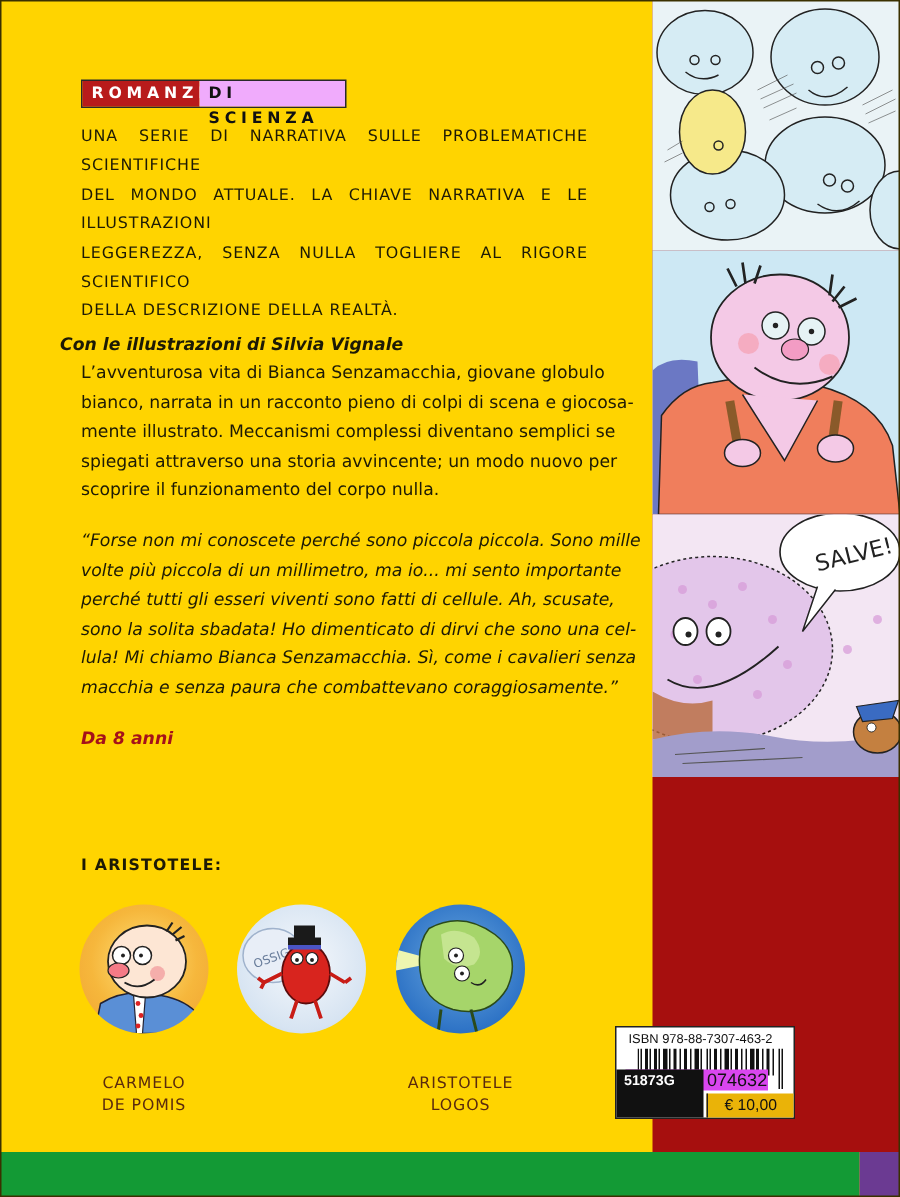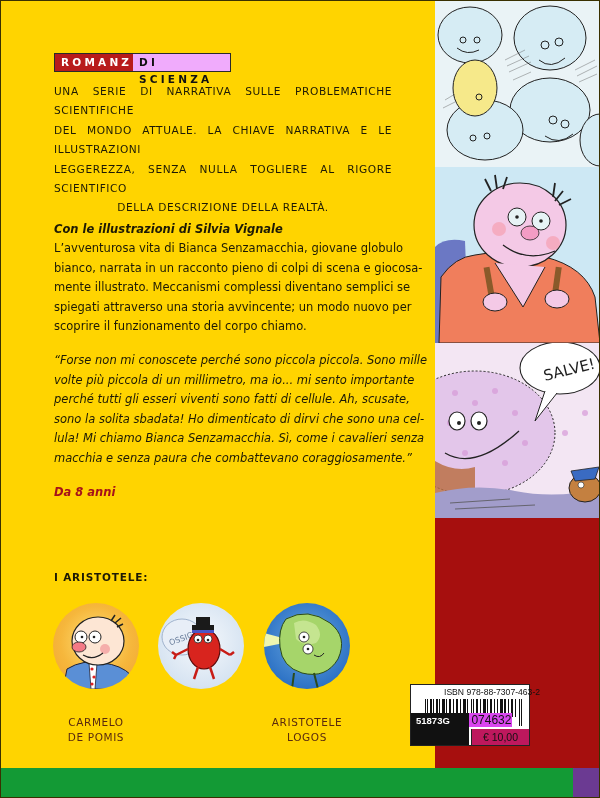--- a/index.html
+++ b/index.html
@@ -6,74 +6,74 @@
   body { width: 600px; height: 798px; position: relative; overflow: hidden; background: #ffd400; font-family: "DejaVu Sans", sans-serif; }
   .cover { position: absolute; left: 0; top: 0; width: 600px; height: 798px; background: #ffd400; }
   .frame { position:absolute; inset:0; border:1px solid #3a3000; box-sizing:border-box; pointer-events:none; }
 
   .series-label { position: absolute; left: 54px; top: 53px; height: 19px; display: flex; border: 1px solid #2a2a2a; box-sizing: border-box; }
   .series-red { background: #b81b1b; color: #fff; font: bold 10.5px "DejaVu Sans", sans-serif; letter-spacing: 3.2px; padding: 0 4px 0 6px; line-height: 17px; width: 68px; }
   .series-white { background: #f0abfc; color: #111; font: bold 10.5px "DejaVu Sans", sans-serif; letter-spacing: 3.2px; padding: 0 4px 0 6px; line-height: 17px; width: 87px; }
 
   .intro { position: absolute; left: 54px; top: 82px; width: 338px; font: 10.6px "DejaVu Sans", sans-serif; color: #1d1a05; line-height: 19.4px; text-transform: uppercase; letter-spacing: 0.6px; text-align: justify; }
   .intro span { display:block; }
-  .credit { position: absolute; left: 54px; top: 222px; font: italic bold 11.5px "DejaVu Sans", sans-serif; color: #1d1a05; text-align: right; }
+  .credit { position: absolute; left: 40px; top: 222px; font: italic bold 11.5px "DejaVu Sans", sans-serif; color: #1d1a05; text-align: right; }
   .desc { position: absolute; left: 54px; top: 239px; width: 338px; font: 11.5px "DejaVu Sans", sans-serif; color: #1d1a05; line-height: 19.5px; }
   .desc span, .quote span { display:block; white-space: nowrap; }
   .quote { position: absolute; left: 54px; top: 351px; width: 340px; font: italic 11.5px "DejaVu Sans", sans-serif; color: #1d1a05; line-height: 19.6px; }
   .age { position: absolute; left: 54px; top: 485px; font: italic bold 11.5px "DejaVu Sans", sans-serif; color: #a5111a; }
 
   .chars-title { position: absolute; left: 54px; top: 571px; font: bold 10.5px "DejaVu Sans", sans-serif; color: #1d1a05; letter-spacing: 0.8px; }
   .char { position: absolute; top: 603px; width: 110px; text-align: center; }
   .char .circle { width: 86px; height: 86px; border-radius: 50%; margin: 0 auto; overflow: hidden; position: relative; }
   .char .name { margin-top: 26px; font: 10.5px "DejaVu Sans", sans-serif; color: #5a2a0e; letter-spacing: 0.6px; line-height: 15px; }
   .char .name span { display:block; }
 
   .right-col { position: absolute; left: 435px; top: 0; width: 165px; height: 768px; background: #a60f0e; }
   .panel { position: absolute; left: 435px; width: 165px; overflow: hidden; }
   .p1 { top: 0; height: 167px; background: #e8f2f6; }
   .p2 { top: 167px; height: 176px; background: #c5e4f2; }
   .p3 { top: 343px; height: 175px; background: #f0e4f2; }
 
   .barcode-box { position: absolute; left: 410px; top: 684px; width: 120px; height: 62px; background: #fff; border: 1px solid #222; box-sizing: border-box; }
-  .isbn { position: absolute; left: 8px; top: 2px; font: 8.6px "Liberation Sans", sans-serif; color: #111; white-space: nowrap; margin-left: 25px; }
+  .isbn { position: absolute; left: 8px; top: 2px; font: 8.6px "Liberation Sans", sans-serif; color: #111; white-space: nowrap; }
   .bars { position: absolute; left: 14px; top: 14px; width: 98px; height: 27px; }
   .ean { position: absolute; left: 6px; top: 28px; font: 12px "Liberation Sans", sans-serif; color: #111; white-space: nowrap; background: transparent; }
   .ean b { background:#d946ef; font-weight: normal; padding: 0 1px; }
   .code { position: absolute; left: 0; bottom: 0; width: 58px; height: 32px; background: #111; color: #fff; font: bold 9.5px "Liberation Sans", sans-serif; line-height: 16px; padding-left: 5px; box-sizing: border-box; }
-  .price { position: absolute; right: 0; bottom: 0; width: 58px; height: 16px; background: #be185d; border-left:1px solid #222; color: #111; font: 10.5px "Liberation Sans", sans-serif; line-height: 16px; text-align: center; box-sizing: border-box; }
+  .price { position: absolute; right: 0; bottom: 0; width: 58px; height: 16px; background: #eab308; border-left:1px solid #222; color: #111; font: 10.5px "Liberation Sans", sans-serif; line-height: 16px; text-align: center; box-sizing: border-box; }
 
   .green-strip { position: absolute; left: 0; top: 768px; width: 573px; height: 30px; background: #139a35; }
   .purple-strip { position: absolute; left: 573px; top: 768px; width: 27px; height: 30px; background: #6b3a92; }
 </style>
 </head>
 <body>
 
 <div class="cover">
 
   <div class="series-label">
     <div class="series-red">ROMANZI</div>
     <div class="series-white">DI SCIENZA</div>
   </div>
 
   <div class="intro">
     <span>Una serie di narrativa sulle problematiche scientifiche</span>
     <span>del mondo attuale. La chiave narrativa e le illustrazioni</span>
     <span>leggerezza, senza nulla togliere al rigore scientifico</span>
-    <span style="text-align:center">della descrizione della realtà.</span>
+    <span style="text-align:left">della descrizione della realtà.</span>
   </div>
 
   <div class="credit">Con le illustrazioni di Silvia Vignale</div>
 
   <div class="desc">
     <span>L’avventurosa vita di Bianca Senzamacchia, giovane globulo</span>
     <span>bianco, narrata in un racconto pieno di colpi di scena e giocosa-</span>
     <span>mente illustrato. Meccanismi complessi diventano semplici se</span>
     <span>spiegati attraverso una storia avvincente; un modo nuovo per</span>
-    <span>scoprire il funzionamento del corpo chiamo.</span>
+    <span>scoprire il funzionamento del corpo nulla.</span>
   </div>
 
   <div class="quote">
     <span>“Forse non mi conoscete perché sono piccola piccola. Sono mille</span>
     <span>volte più piccola di un millimetro, ma io... mi sento importante</span>
     <span>perché tutti gli esseri viventi sono fatti di cellule. Ah, scusate,</span>
     <span>sono la solita sbadata! Ho dimenticato di dirvi che sono una cel-</span>
     <span>lula! Mi chiamo Bianca Senzamacchia. Sì, come i cavalieri senza</span>
     <span>macchia e senza paura che combattevano coraggiosamente.”</span>
   </div>

